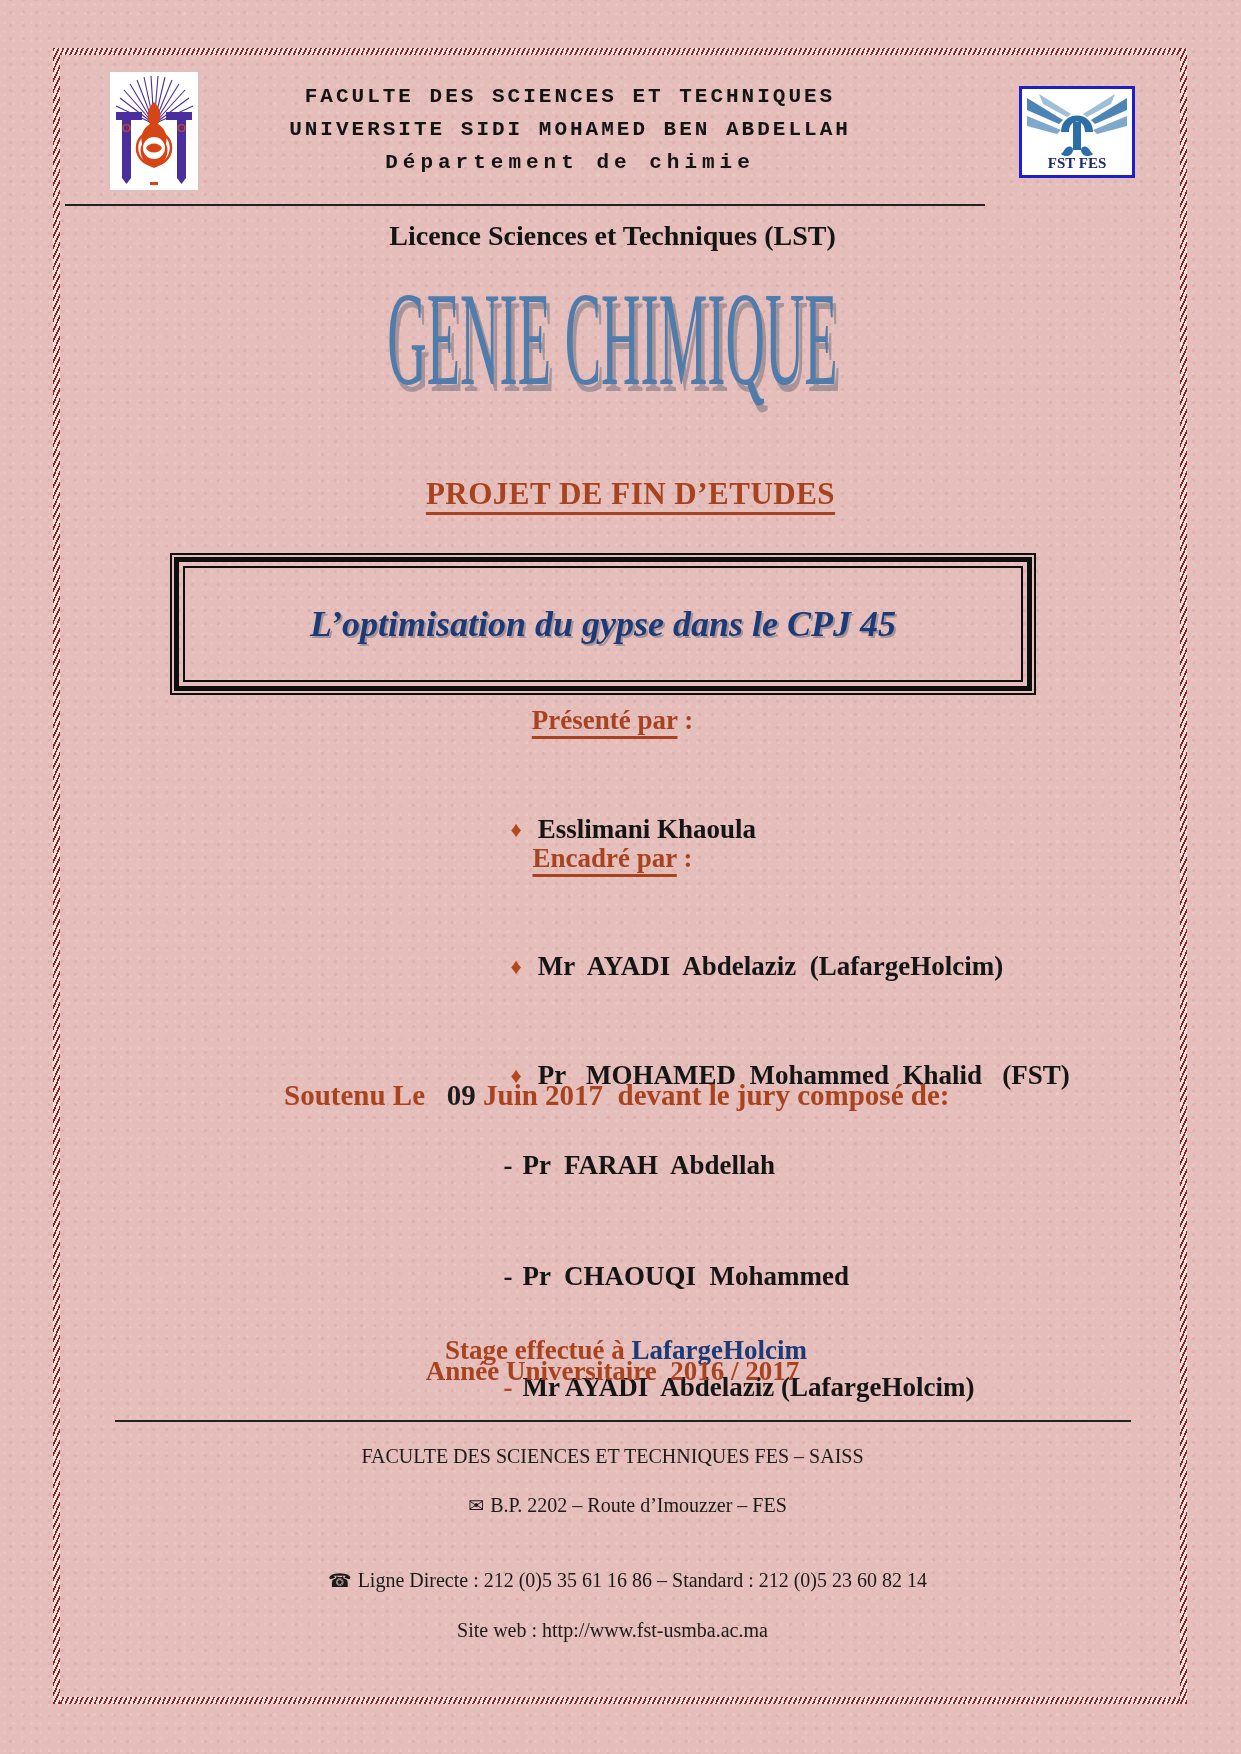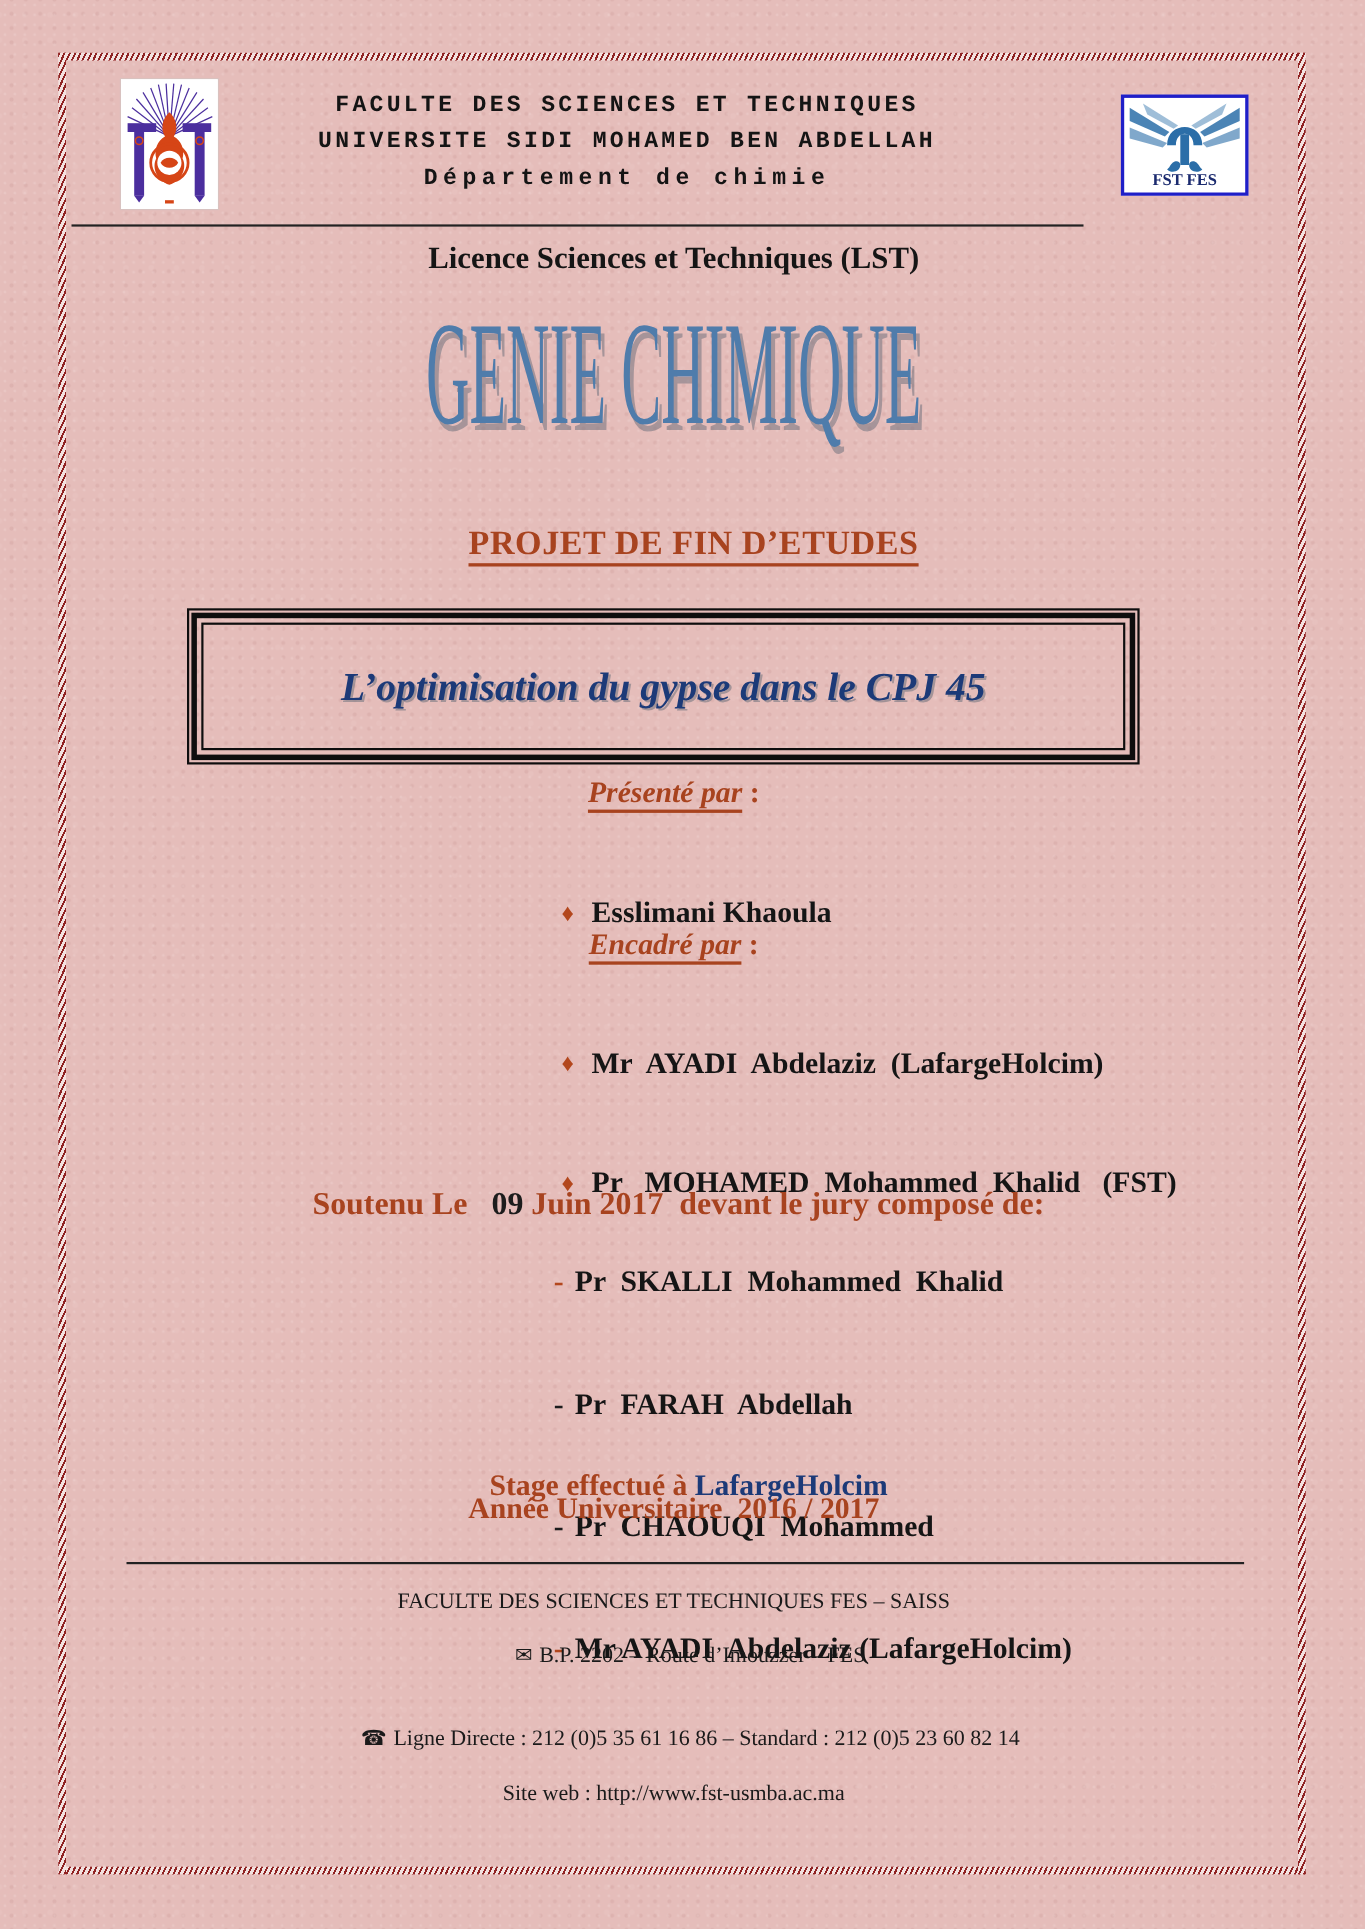--- a/index.html
+++ b/index.html
@@ -48,21 +48,21 @@
 
   .title-box{position:absolute;left:140px;top:553px;width:866px;height:142px;
              border:2px solid #0e0e0e;padding:2px;box-sizing:border-box;margin-left:30px;}
   .title-box-mid{border:5px solid #0e0e0e;height:100%;box-sizing:border-box;padding:4px;}
   .title-box-inner{border:2px solid #0e0e0e;height:100%;box-sizing:border-box;
                    display:flex;align-items:center;justify-content:center;}
   .thesis-title{font-size:36px;font-weight:bold;font-style:italic;color:#1c3a78;
                 text-shadow:2px 2px 0 rgba(120,120,130,0.6);white-space:pre;}
 
   .sec-head{font-size:27px;font-weight:bold;color:#a8431f;}
-  .sec-head .u{text-decoration:underline;text-decoration-thickness:3px;text-underline-offset:7px;font-style:italic;}
+  .sec-head .u{text-decoration:underline;text-decoration-thickness:3px;text-underline-offset:7px;}
   .sec-head .colon{white-space:pre;}
   .h-presente{top:705px;}
   .h-encadre{top:843px;}
 
   .people{position:absolute;left:470px;font-size:27px;font-weight:bold;color:#151515;}
   .people .row{line-height:36px;white-space:pre;}
   .bullet{color:#b3471d;font-size:22px;margin-right:16px;vertical-align:1px;}
   .students{top:775px;}
   .supervisors{top:912px;}
 
@@ -196,23 +196,20 @@
       <span class="bullet">♦</span><span>Pr   MOHAMED  Mohammed  Khalid   (FST)</span>
     </div>
   </div>
 
   <div class="defense">
     <span>Soutenu Le   </span><span class="day">09</span><span> Juin 2017</span><span>  devant le jury composé de:</span>
   </div>
 
   <div class="jury">
     <div class="row">
-      <span class="dash" style="color: rgb(179, 71, 29);">-</span><span>Pr  SKALLI  Mohammed  Khalid</span>
-    </div>
-    <div class="row">
       <span class="dash" style="color: rgb(28, 28, 28);">-</span><span>Pr  FARAH  Abdellah</span>
     </div>
     <div class="row">
       <span class="dash" style="color: rgb(28, 28, 28);">-</span><span>Pr  CHAOUQI  Mohammed</span>
     </div>
     <div class="row">
       <span class="dash" style="color: rgb(179, 71, 29);">-</span><span>Mr AYADI  Abdelaziz (LafargeHolcim)</span>
     </div>
   </div>
 

